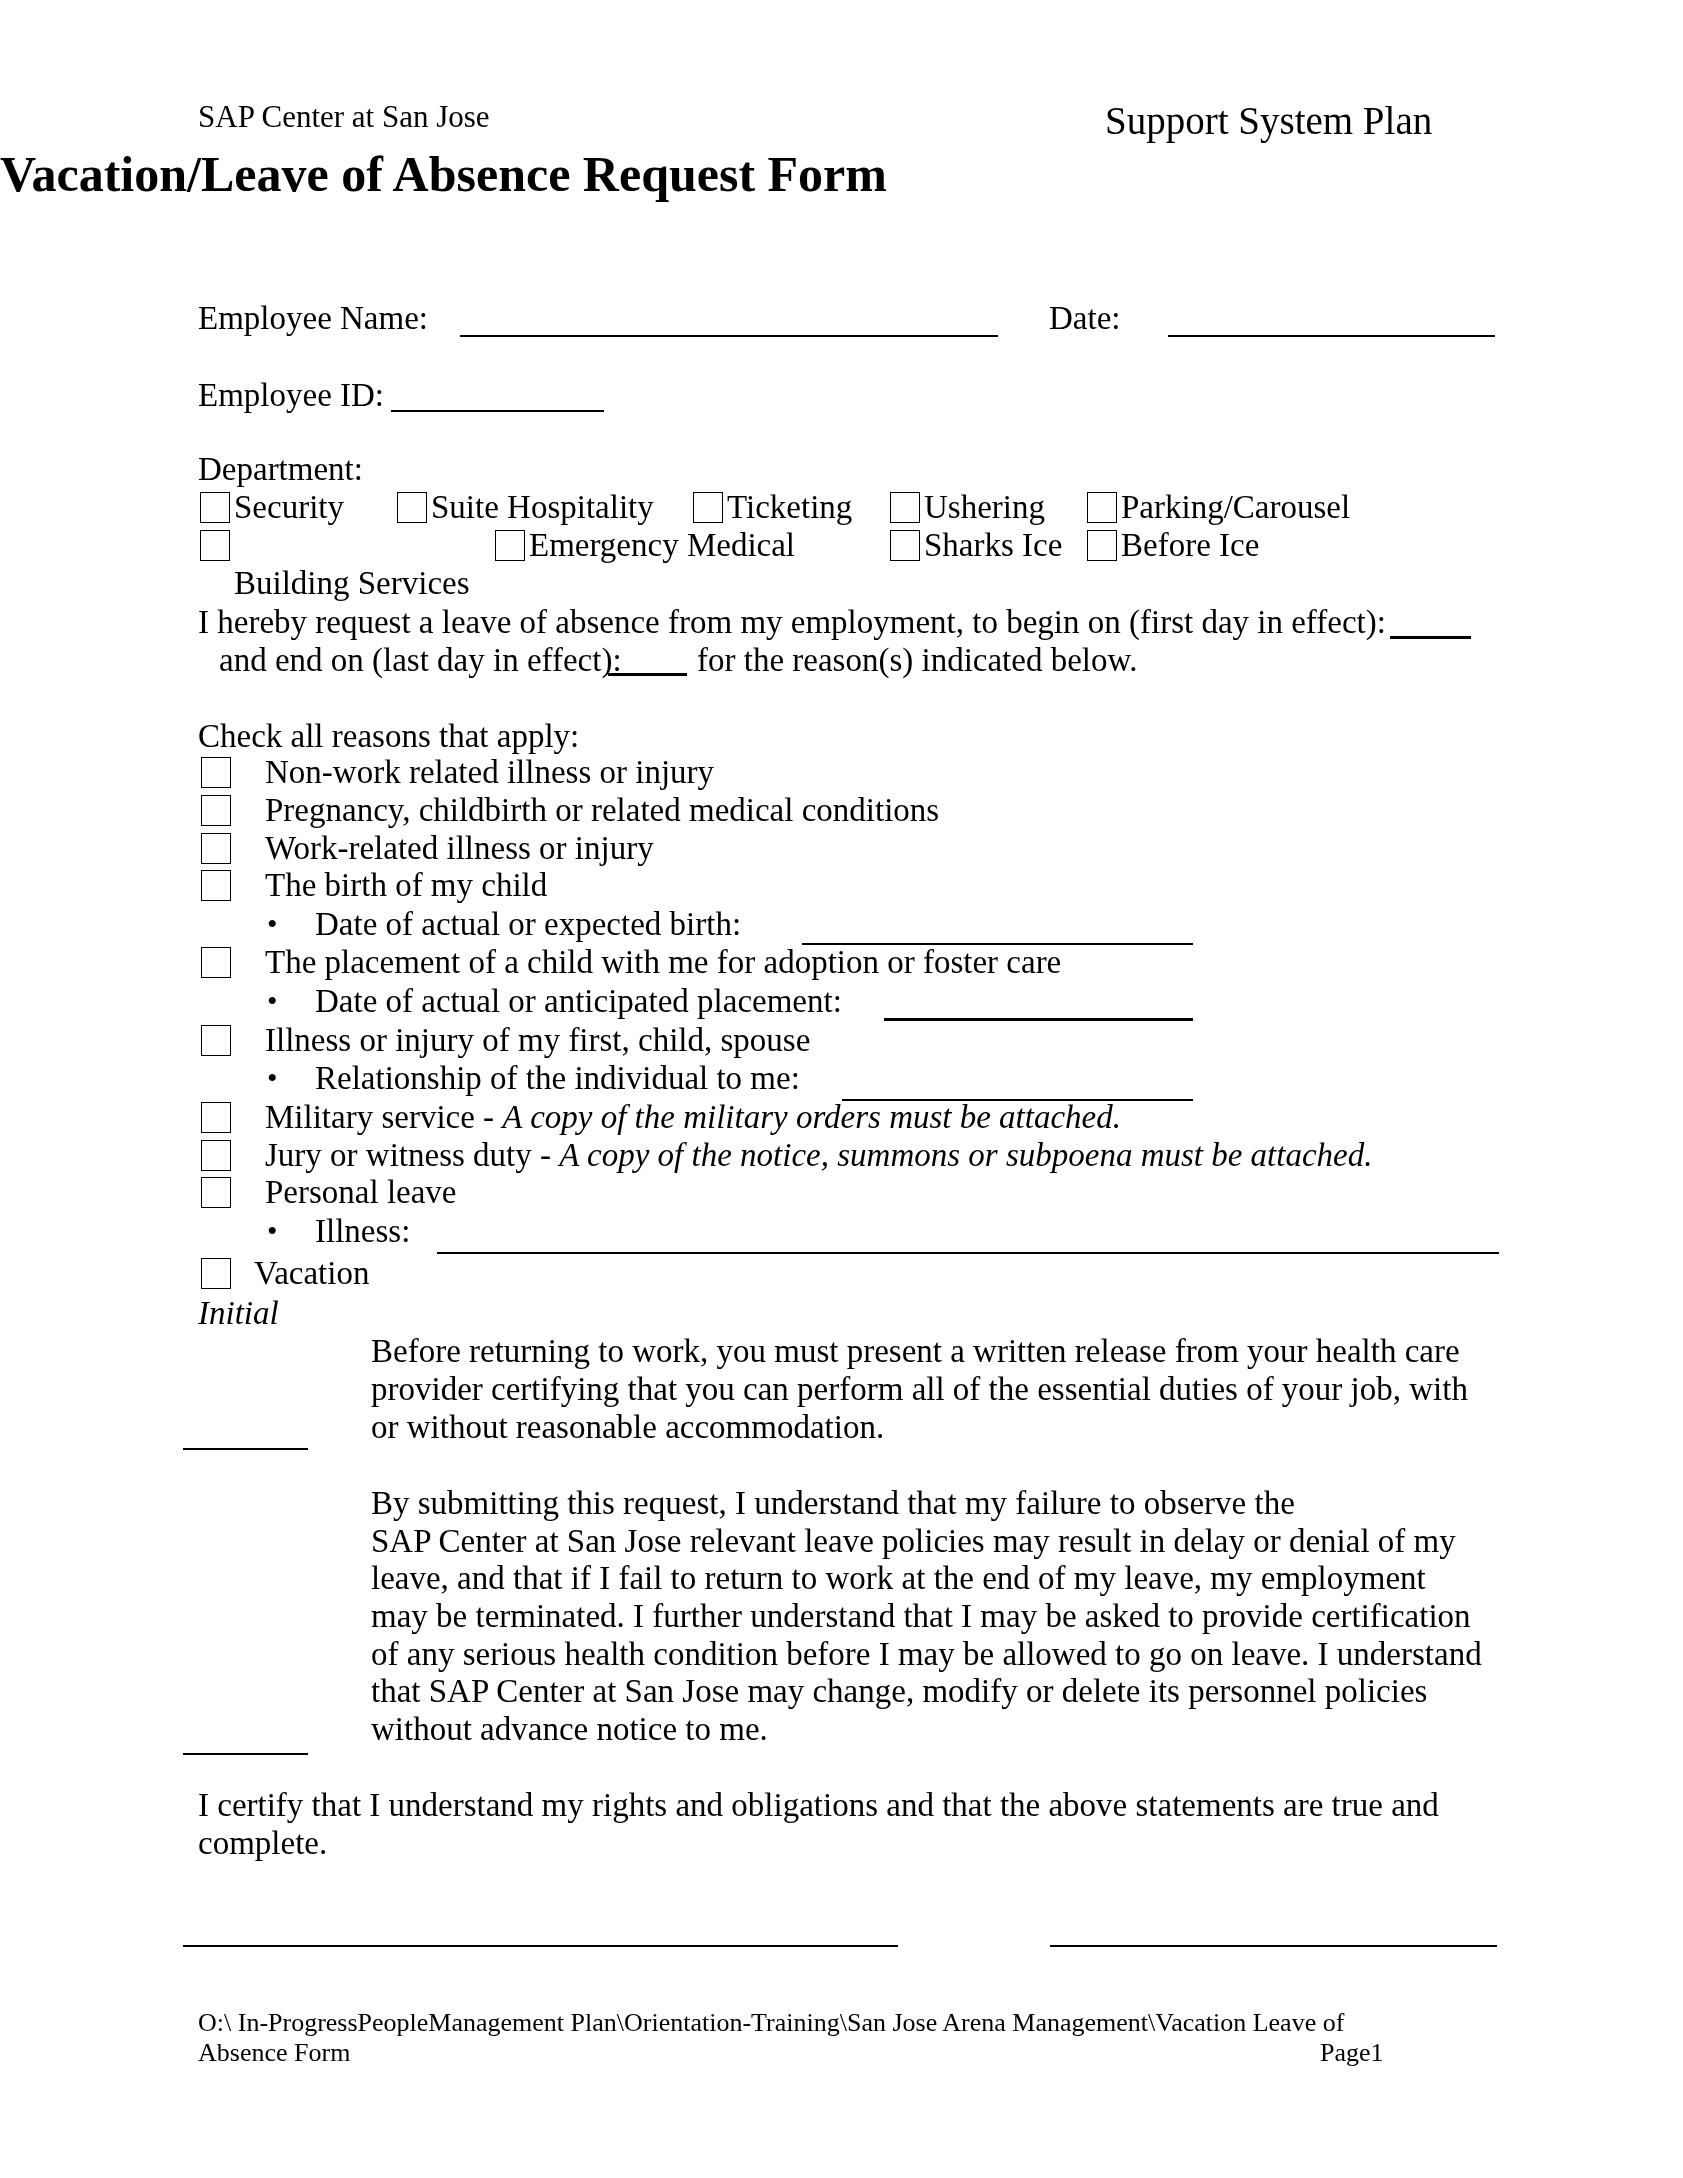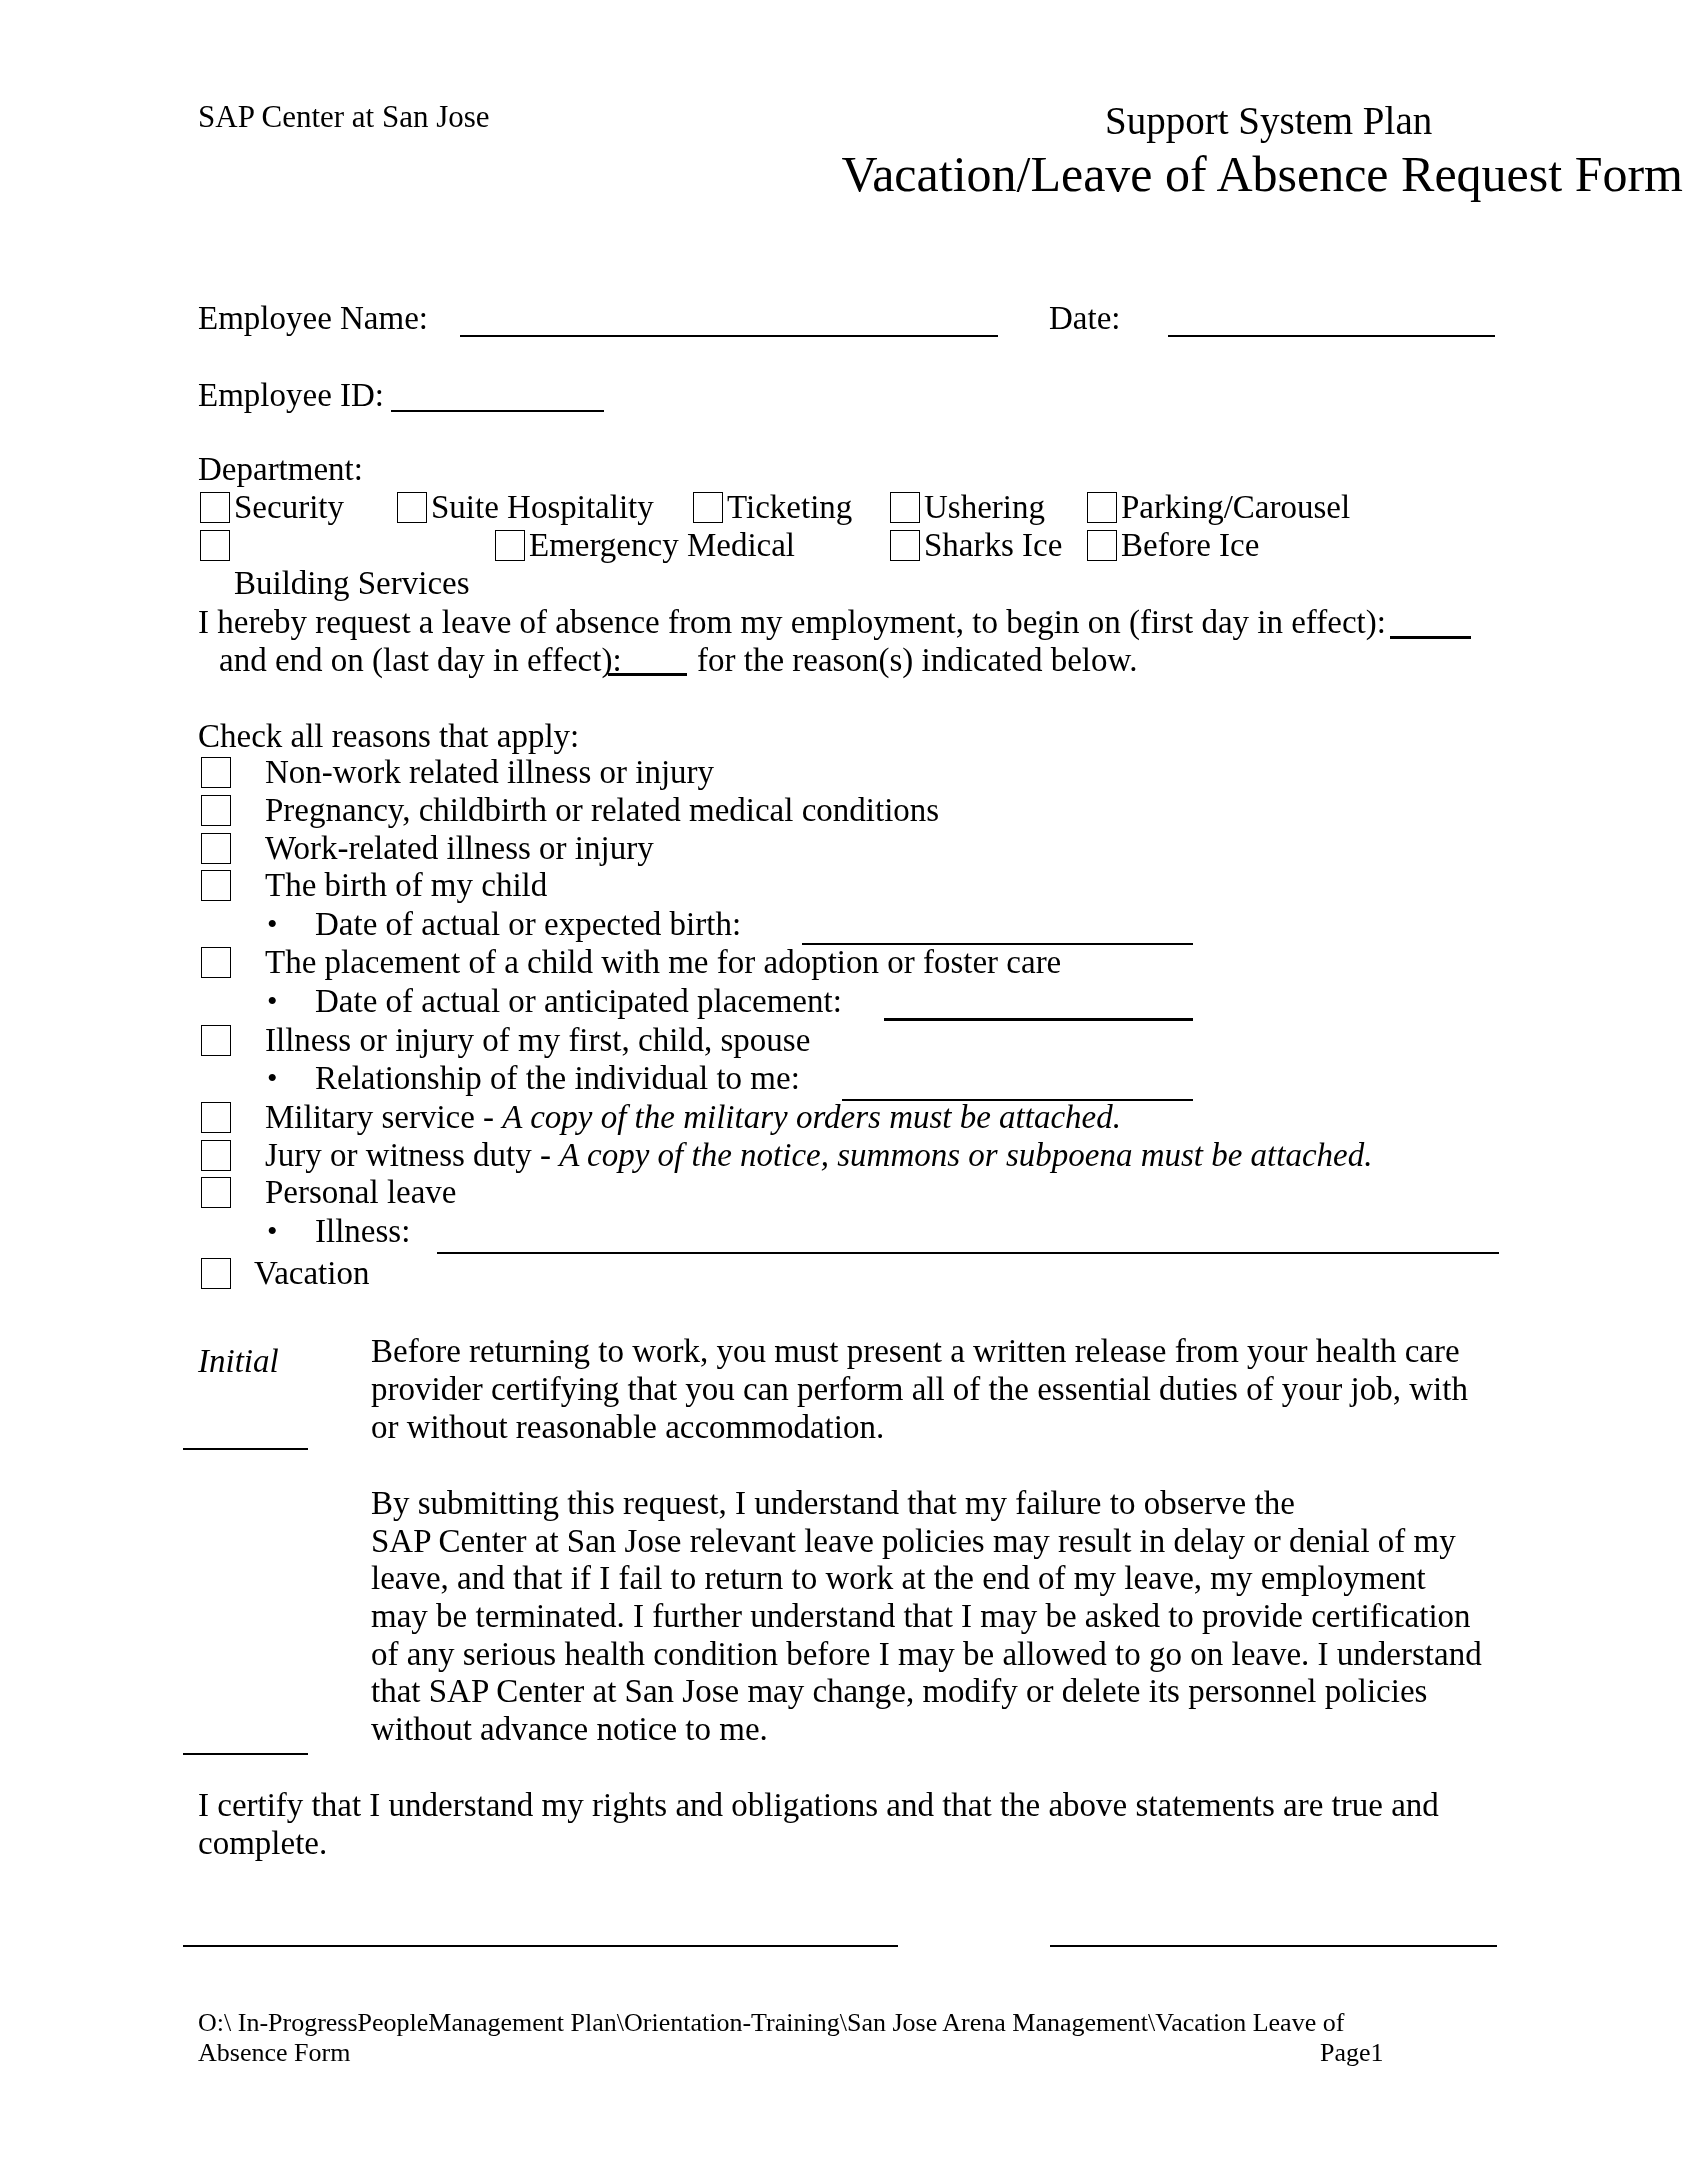--- a/index.html
+++ b/index.html
@@ -1,21 +1,21 @@
 <!DOCTYPE html>
 <html><head>
 <meta charset="utf-8">
 <style>
   html, body { margin:0; padding:0; background:#fff; }
   body { width:1683px; height:2178px; position:relative; font-family:"Liberation Serif", serif; color:#000; font-size:33px; }
   .abs { position:absolute; white-space:nowrap; line-height:1;text-align:right; }
-  .title { font-weight:normal; font-size:50px; left:0; width:1683px; text-align:right; top:149px; }
+  .title { font-weight:bold; font-size:50px; left:0; width:1683px; text-align:left; top:149px; }
   .line { position:absolute; border-bottom:2px solid #000; height:0; }
   .cb { position:absolute; width:30px; height:31px; border:1.5px solid #000; box-sizing:border-box; background:#fff; }
-  .it { font-style:italic;margin-top:48px; }
+  .it { font-style:italic; }
   .para { position:absolute; left:371px; width:1129px; line-height:38px; white-space:normal; }
   .bullet { position:absolute; font-size:30px; }
 </style>
 </head>
 <body>
 
 <div class="abs" style="left:198px;top:101px;font-size:31px;">SAP Center at San Jose</div>
 <div class="abs" style="left:1105px;top:101px;font-size:39px;">Support System Plan</div>
 <div class="abs title">Vacation/Leave of Absence Request Form</div>
 

